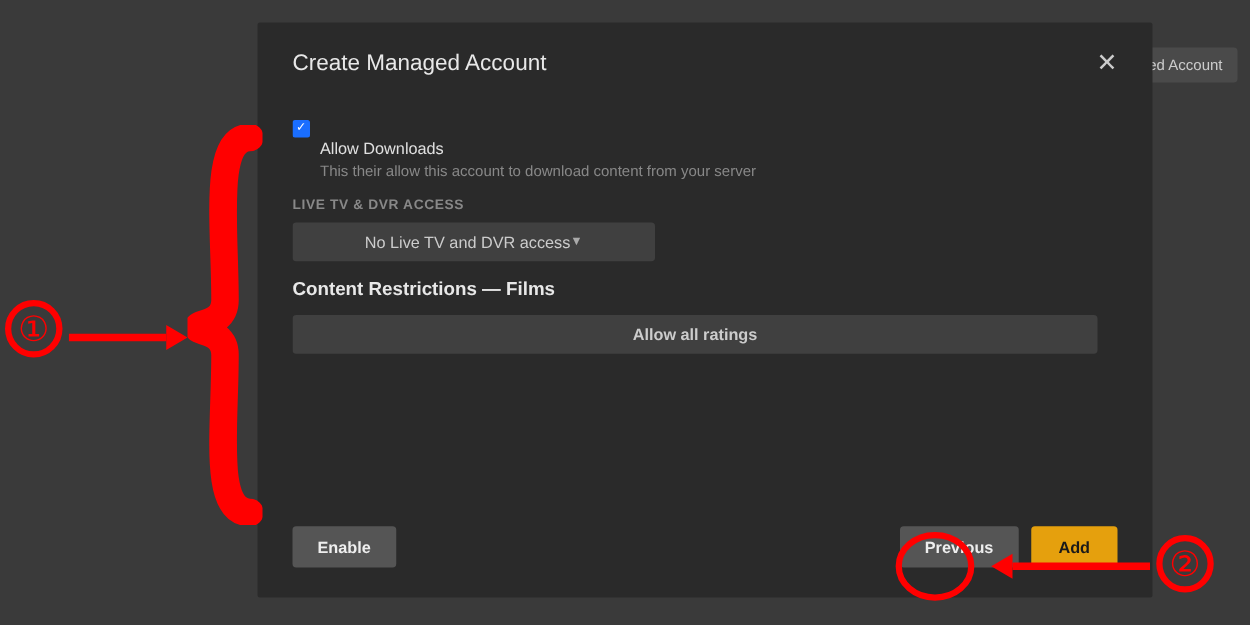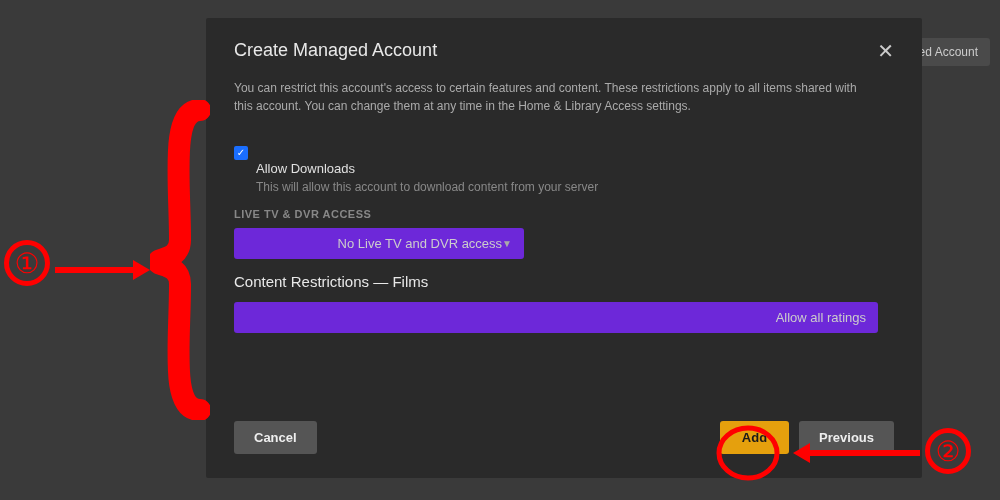--- a/index.html
+++ b/index.html
@@ -107,41 +107,41 @@
   .helper.noindent { margin-left: 0; }
   .section-label {
     color: #888;
     font-size: 11px;
     font-weight: bold;
     letter-spacing: 0.5px;
     margin-bottom: 8px;
     text-transform: uppercase;
   }
   .dropdown {
-    background: #6d28d9;
+    background: #404040;
     color: #ccc;
     font-size: 13px;
     padding: 8px 12px;
     border-radius: 3px;
     display: flex;
-    justify-content: flex-end;
+    justify-content: center;
     align-items: center;
     margin-bottom: 8px;
     cursor: pointer;
     width: 290px;
   }
-  .dropdown.full { width: 100%; }
+  .dropdown.full { width: 100%; font-weight: bold; }
   .caret {
     font-size: 10px;
     color: #aaa;
   }
   .section-heading {
     color: #e8e8e8;
     font-size: 15px;
-    font-weight: normal;
+    font-weight: bold;
     margin: 14px 0 12px 0;
   }
   .modal-footer {
     display: flex;
     justify-content: space-between;
     align-items: center;
     padding: 20px 28px 24px 28px;
   }
   .footer-right { display: flex; gap: 10px; }
   .btn {
@@ -180,50 +180,49 @@
 
 <div class="modal">
   <div class="modal-header">
     <div class="modal-title">Create Managed Account</div>
     <button class="close-icon">✕</button>
   </div>
 
   <div class="modal-body">
     <div class="scroll-area">
 
-      <p class="intro">You can restrict this account's access to certain features and content. These restrictions apply to all items shared with this account. You can change them at any time in the Home &amp; Library Access settings.</p>
 
       <div class="check-row">
         <div class="checkbox">✓</div>
         <span class="check-label">Allow Downloads</span>
       </div>
-      <p class="helper">This will allow this account to download content from your server</p>
+      <p class="helper">This their allow this account to download content from your server</p>
 
       <div class="section-label">LIVE TV &amp; DVR ACCESS</div>
       <div class="dropdown">
         <span>No Live TV and DVR access</span>
         <span class="caret">▼</span>
       </div>
 
       <div class="section-heading">Content Restrictions — Films</div>
 
       <div class="dropdown full">
         <span>Allow all ratings</span>
       </div>
 
       <div style="height:10px"></div>
 
     </div>
   </div>
 
   <div class="modal-footer">
-    <button class="btn btn-secondary">Cancel</button>
+    <button class="btn btn-secondary">Enable</button>
     <div class="footer-right">
+      <button class="btn btn-secondary">Previous</button>
       <button class="btn btn-primary">Add</button>
-      <button class="btn btn-secondary">Previous</button>
     </div>
   </div>
 </div>
 
 <div class="annotation" style="left:4px; top:240px;">
   <div class="circle-num">①</div>
 </div>
 <div class="annotation arrow1">
   <svg width="95" height="24">
     <line x1="0" y1="12" x2="78" y2="12" stroke="red" stroke-width="6"></line>

